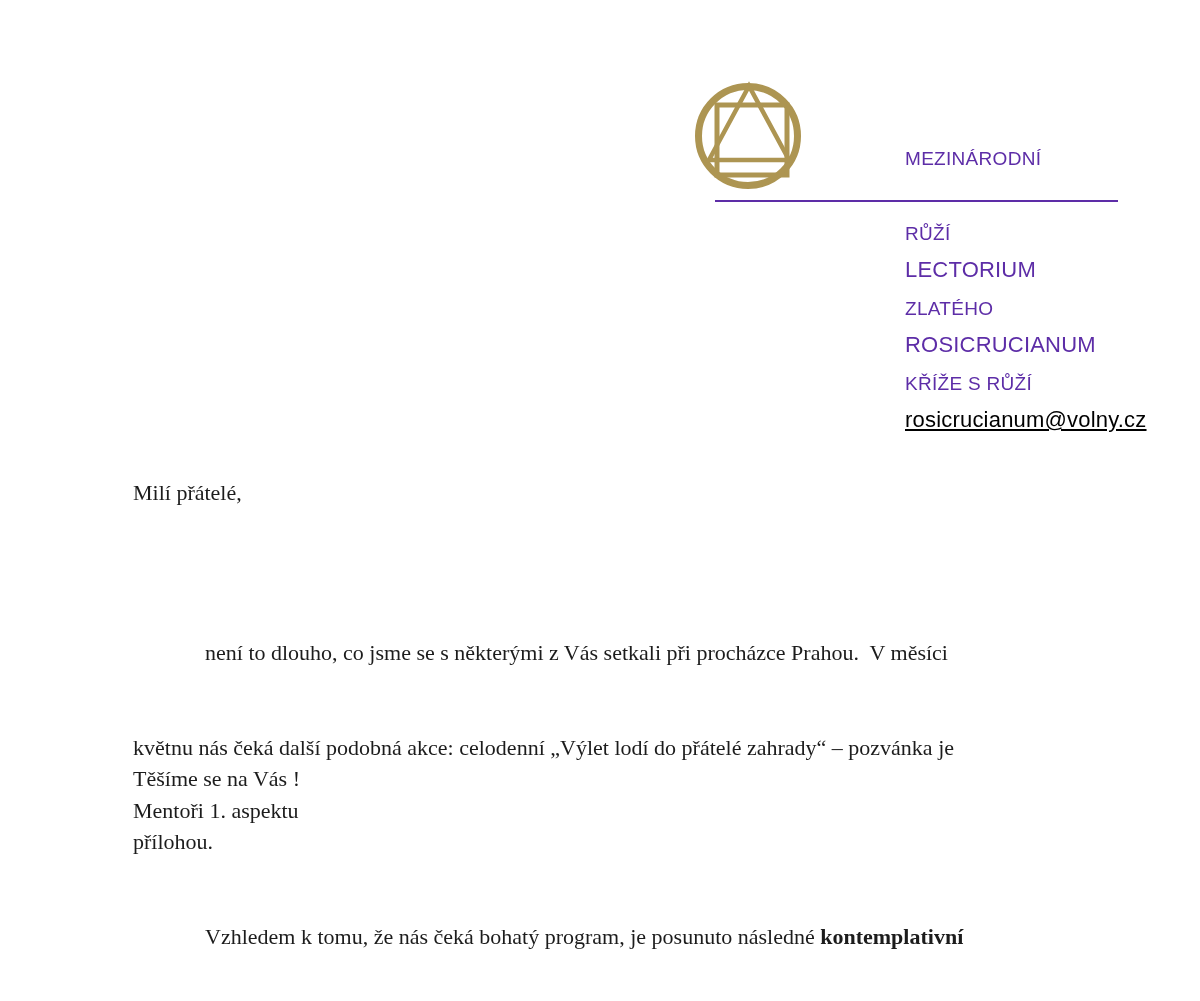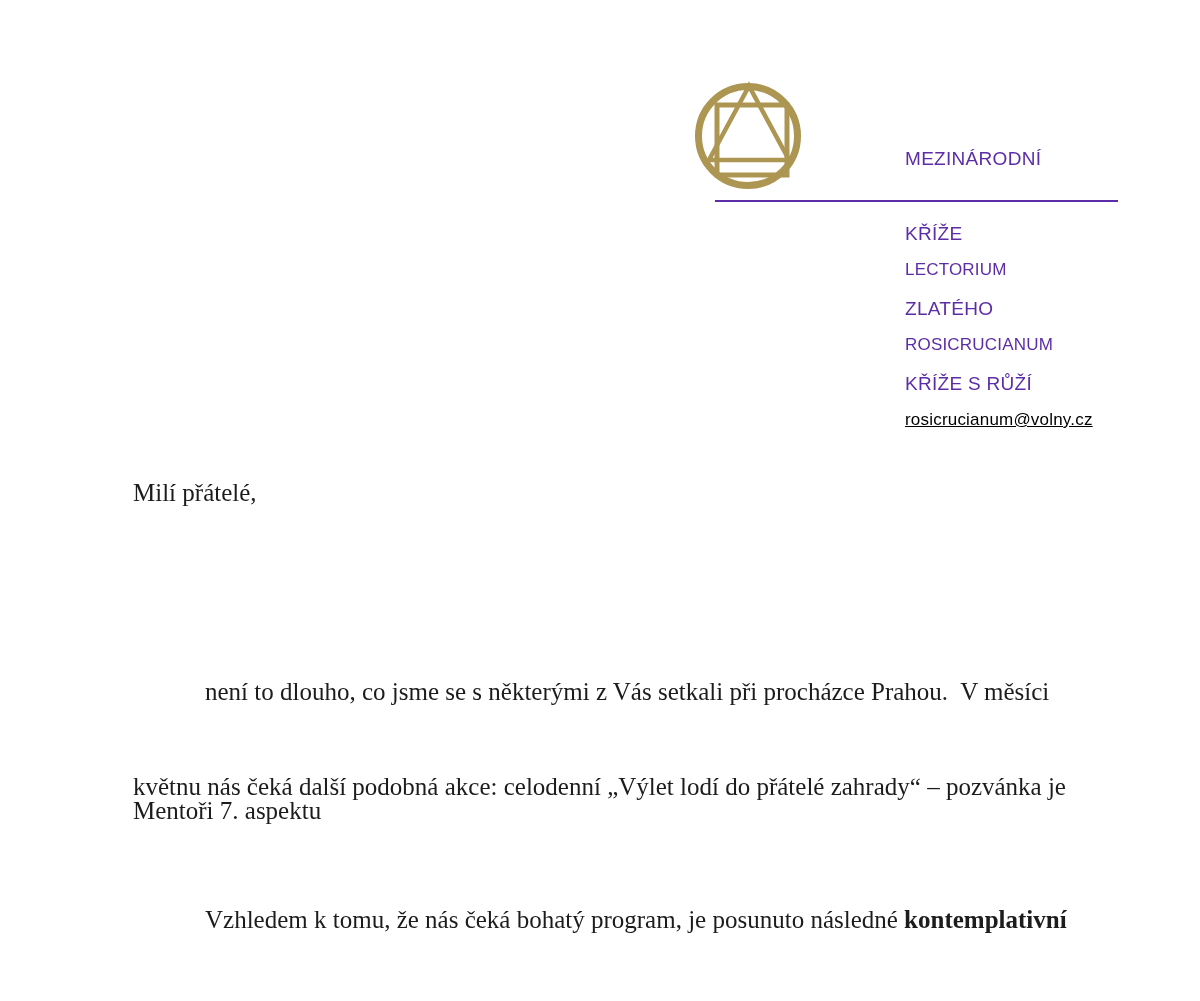--- a/index.html
+++ b/index.html
@@ -41,36 +41,36 @@
     top: 200px;
     width: 403px;
     height: 2px;
     background: #5d2da7;
   }
   .address-block {
     position: absolute;
     left: 905px;
     top: 207px;
     font-family: "Liberation Sans", "DejaVu Sans", sans-serif;
-    font-size: 17px;
+    font-size: 22px;
     line-height: 25px;
     letter-spacing: 0.2px;
     color: #5d2da7;
     white-space: pre;
   }
   .email-link {
     color: #000000;
     text-decoration: underline;
     cursor: pointer;
   }
 
   
   .body-text {
     color: #1c1c1c;
-    font-size: 25px;
+    font-size: 22px;
     line-height: 31px;
     white-space: pre;
   }
   .salutation {
     position: absolute;
     left: 133px;
     top: 477px;
   }
   .dateline {
     position: absolute;
@@ -78,21 +78,20 @@
     top: 477px;
   }
   .paragraphs {
     position: absolute;
     left: 133px;
     top: 574px;
     line-height: 31.5px;
   }
   .line.indent {
     padding-left: 72px;
-    margin-top: 39px;
   }
   .closing {
     position: absolute;
     left: 133px;
     top: 763px;
   }
   .signature {
     position: absolute;
     left: 133px;
     top: 795px;
@@ -105,38 +104,39 @@
 <div class="page">
 
   <svg class="logo" viewBox="0 0 110 110">
     <circle cx="55" cy="56" r="49.5" fill="none" stroke="#ad9552" stroke-width="7"></circle>
     <rect x="24" y="25" width="70" height="70" fill="none" stroke="#ad9552" stroke-width="5"></rect>
     <polygon points="56,6 16,80 96,80" fill="none" stroke="#ad9552" stroke-width="4.5"></polygon>
   </svg>
 
   <div class="org-block">
     <div class="org-line">MEZINÁRODNÍ</div>
-    <div class="org-line">KŘÍŽE</div>
+    <div class="org-line">RŮŽÍ</div>
     <div class="org-line">ZLATÉHO</div>
     <div class="org-line">KŘÍŽE S RŮŽÍ</div>
   </div>
 
   <div class="divider"></div>
 
   <div class="address-block">
     <div>LECTORIUM</div>
     <div>ROSICRUCIANUM</div>
     <div><a class="email-link">rosicrucianum@volny.cz</a></div>
   </div>
 
   <div class="body-text salutation">Milí přátelé,</div>
 
   <div class="body-text paragraphs">
     <div class="line indent">není to dlouho, co jsme se s některými z Vás setkali při procházce Prahou.  V měsíci</div>
     <div class="line">květnu nás čeká další podobná akce: celodenní „Výlet lodí do přátelé zahrady“ – pozvánka je</div>
+    <div class="line">přílohou.</div>
     <div class="line indent"><span>Vzhledem k tomu, že nás čeká bohatý program, je posunuto následné </span><strong>kontemplativní</strong></div>
-    <div class="line">přílohou.</div>
     
   </div>
 
-  <div class="body-text signature">Mentoři 7. aspektu</div>
+  <div class="body-text closing">Těšíme se na Vás !</div>
+  <div class="body-text signature">Mentoři 1. aspektu</div>
 
 </div>
 
 </body></html>

